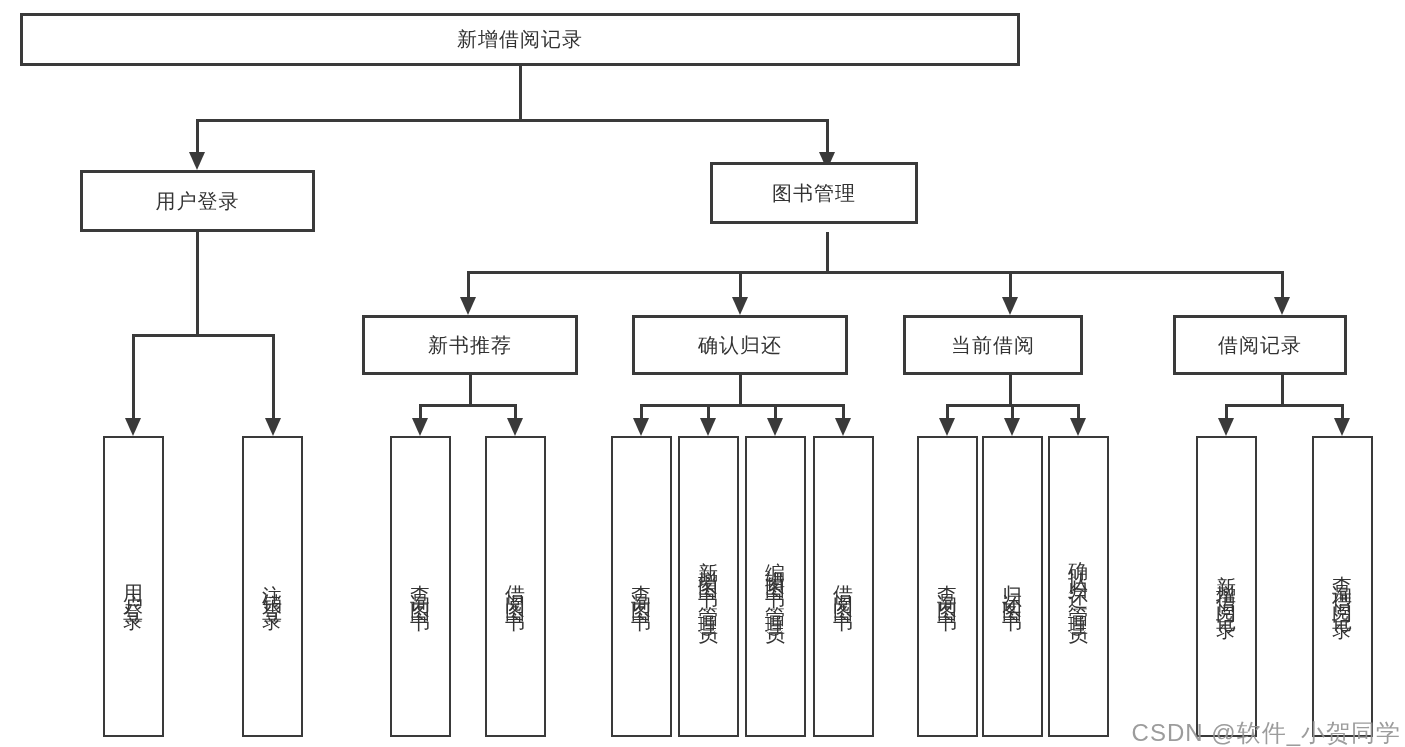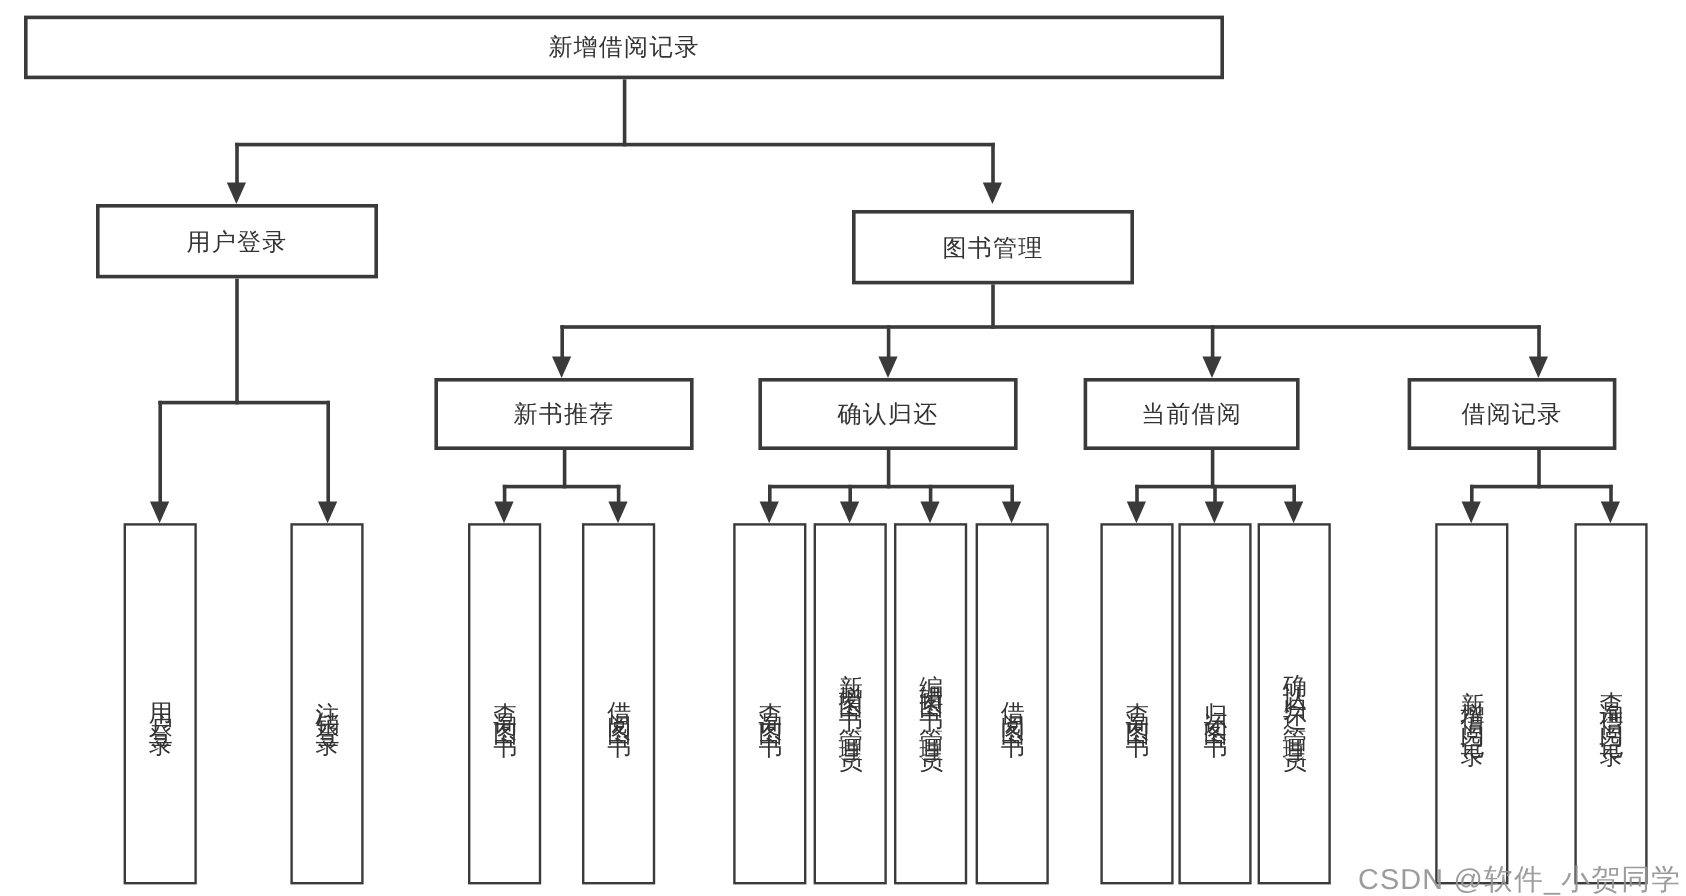--- a/index.html
+++ b/index.html
@@ -111,21 +111,21 @@
   <div class="arr" style="left:1218px;top:418px"></div>
   <div class="arr" style="left:1334px;top:418px"></div>
 
   <div class="node" style="left:20px;top:13px;width:1000px;height:53px">
     <span>新增借阅记录</span>
   </div>
 
   <div class="node" style="left:80px;top:170px;width:235px;height:62px">
     <span>用户登录</span>
   </div>
-  <div class="node" style="left:710px;top:175px;width:235px;height:62px">
+  <div class="node" style="left:710px;top:162px;width:208px;height:62px">
     <span>图书管理</span>
   </div>
 
   <div class="node" style="left:362px;top:315px;width:216px;height:60px">
     <span>新书推荐</span>
   </div>
   <div class="node" style="left:632px;top:315px;width:216px;height:60px">
     <span>确认归还</span>
   </div>
   <div class="node" style="left:903px;top:315px;width:180px;height:60px">

